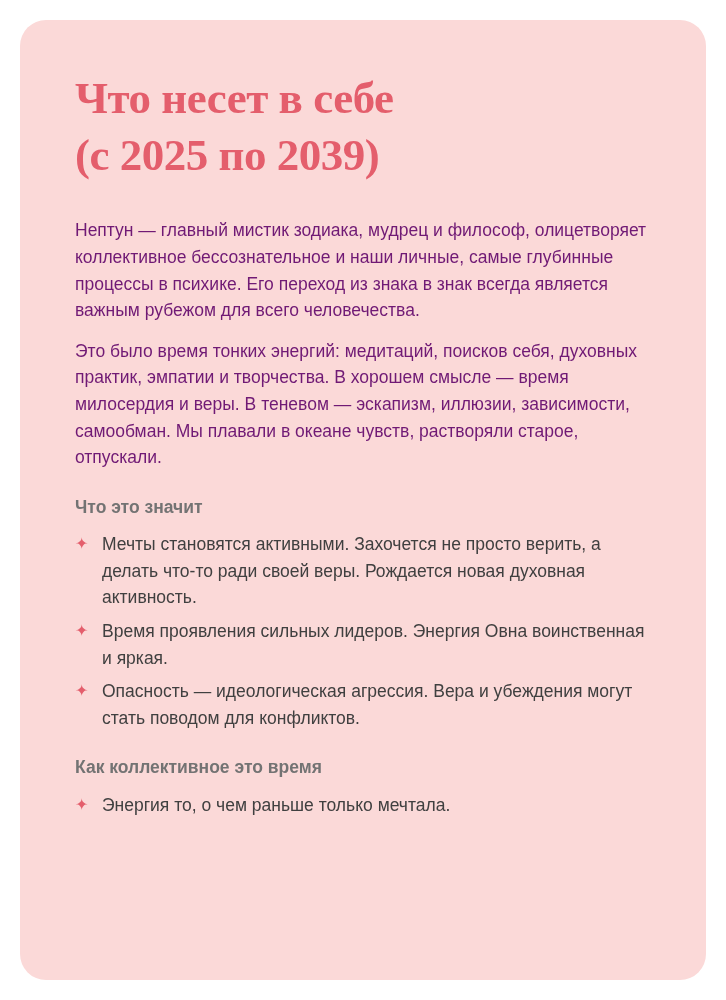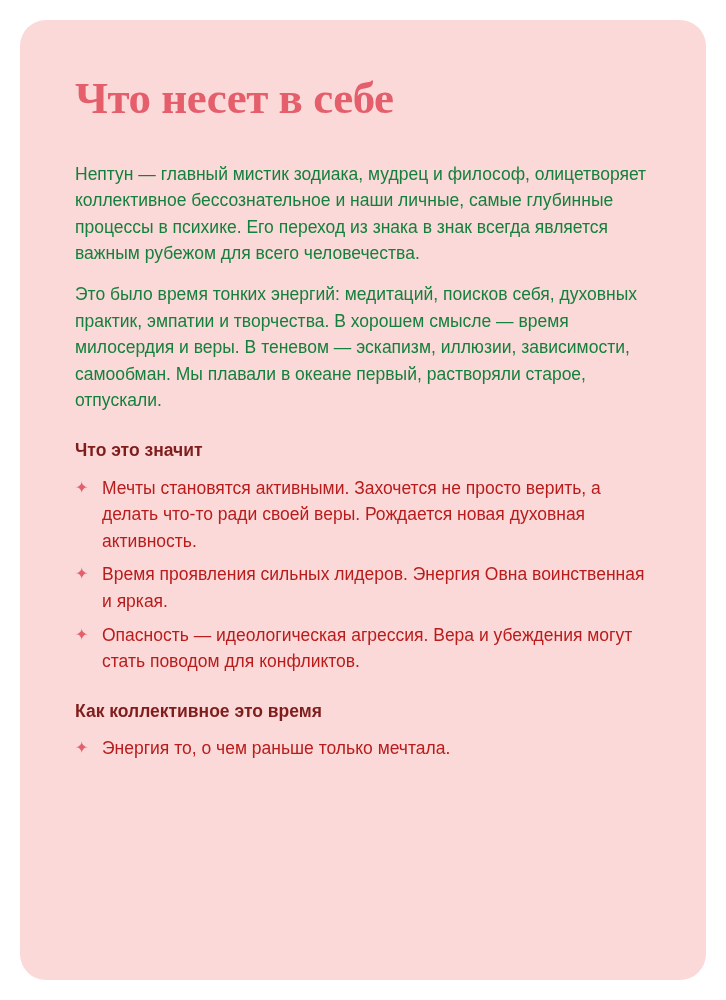--- a/index.html
+++ b/index.html
@@ -38,28 +38,28 @@
     letter-spacing: -0.5px;
     color: #e45e6c;
   }
   .title-line {
     display: block;
   }
   .body-par {
     margin: 0 0 14px 0;
     font-size: 17.5px;
     line-height: 1.52;
-    color: #15803d;
+    color: #701a75;
   }
   .section-heading {
     margin: 24px 0 12px 0;
     font-size: 17.5px;
     line-height: 1.4;
     font-weight: 700;
-    color: #7f1d1d;
+    color: #737373;
   }
   .bullet-list {
     list-style: none;
     margin: 0 0 10px 0;
     padding: 0;
   }
   .bullet-item {
     display: flex;
     align-items: flex-start;
     margin: 0 0 7px 0;
@@ -71,35 +71,36 @@
     margin-top: 1px;
     font-size: 16px;
     line-height: 1.5;
     color: #e45e6c;
     text-align: left;
   }
   .bullet-text {
     flex: 1 1 auto;
     font-size: 17.5px;
     line-height: 1.52;
-    color: #b91c1c;
+    color: #404040;
   }
 </style>
 </head>
 <body>
 
 <div class="page">
   <div class="panel">
 
     <h1 class="title">
       <span class="title-line">Что несет в себе</span>
+      <span class="title-line">(с 2025 по 2039)</span>
     </h1>
 
     <p class="body-par">Нептун — главный мистик зодиака, мудрец и философ, олицетворяет коллективное бессознательное и наши личные, самые глубинные процессы в психике. Его переход из знака в знак всегда является важным рубежом для всего человечества.</p>
-    <p class="body-par">Это было время тонких энергий: медитаций, поисков себя, духовных практик, эмпатии и творчества. В хорошем смысле — время милосердия и веры. В теневом — эскапизм, иллюзии, зависимости, самообман. Мы плавали в океане первый, растворяли старое, отпускали.</p>
+    <p class="body-par">Это было время тонких энергий: медитаций, поисков себя, духовных практик, эмпатии и творчества. В хорошем смысле — время милосердия и веры. В теневом — эскапизм, иллюзии, зависимости, самообман. Мы плавали в океане чувств, растворяли старое, отпускали.</p>
 
     <h2 class="section-heading">Что это значит</h2>
     <ul class="bullet-list">
       <li class="bullet-item">
         <span class="diamond">✦</span>
         <span class="bullet-text">Мечты становятся активными. Захочется не просто верить, а делать что-то ради своей веры. Рождается новая духовная активность.</span>
       </li>
       <li class="bullet-item">
         <span class="diamond">✦</span>
         <span class="bullet-text">Время проявления сильных лидеров. Энергия Овна воинственная и яркая.</span>

